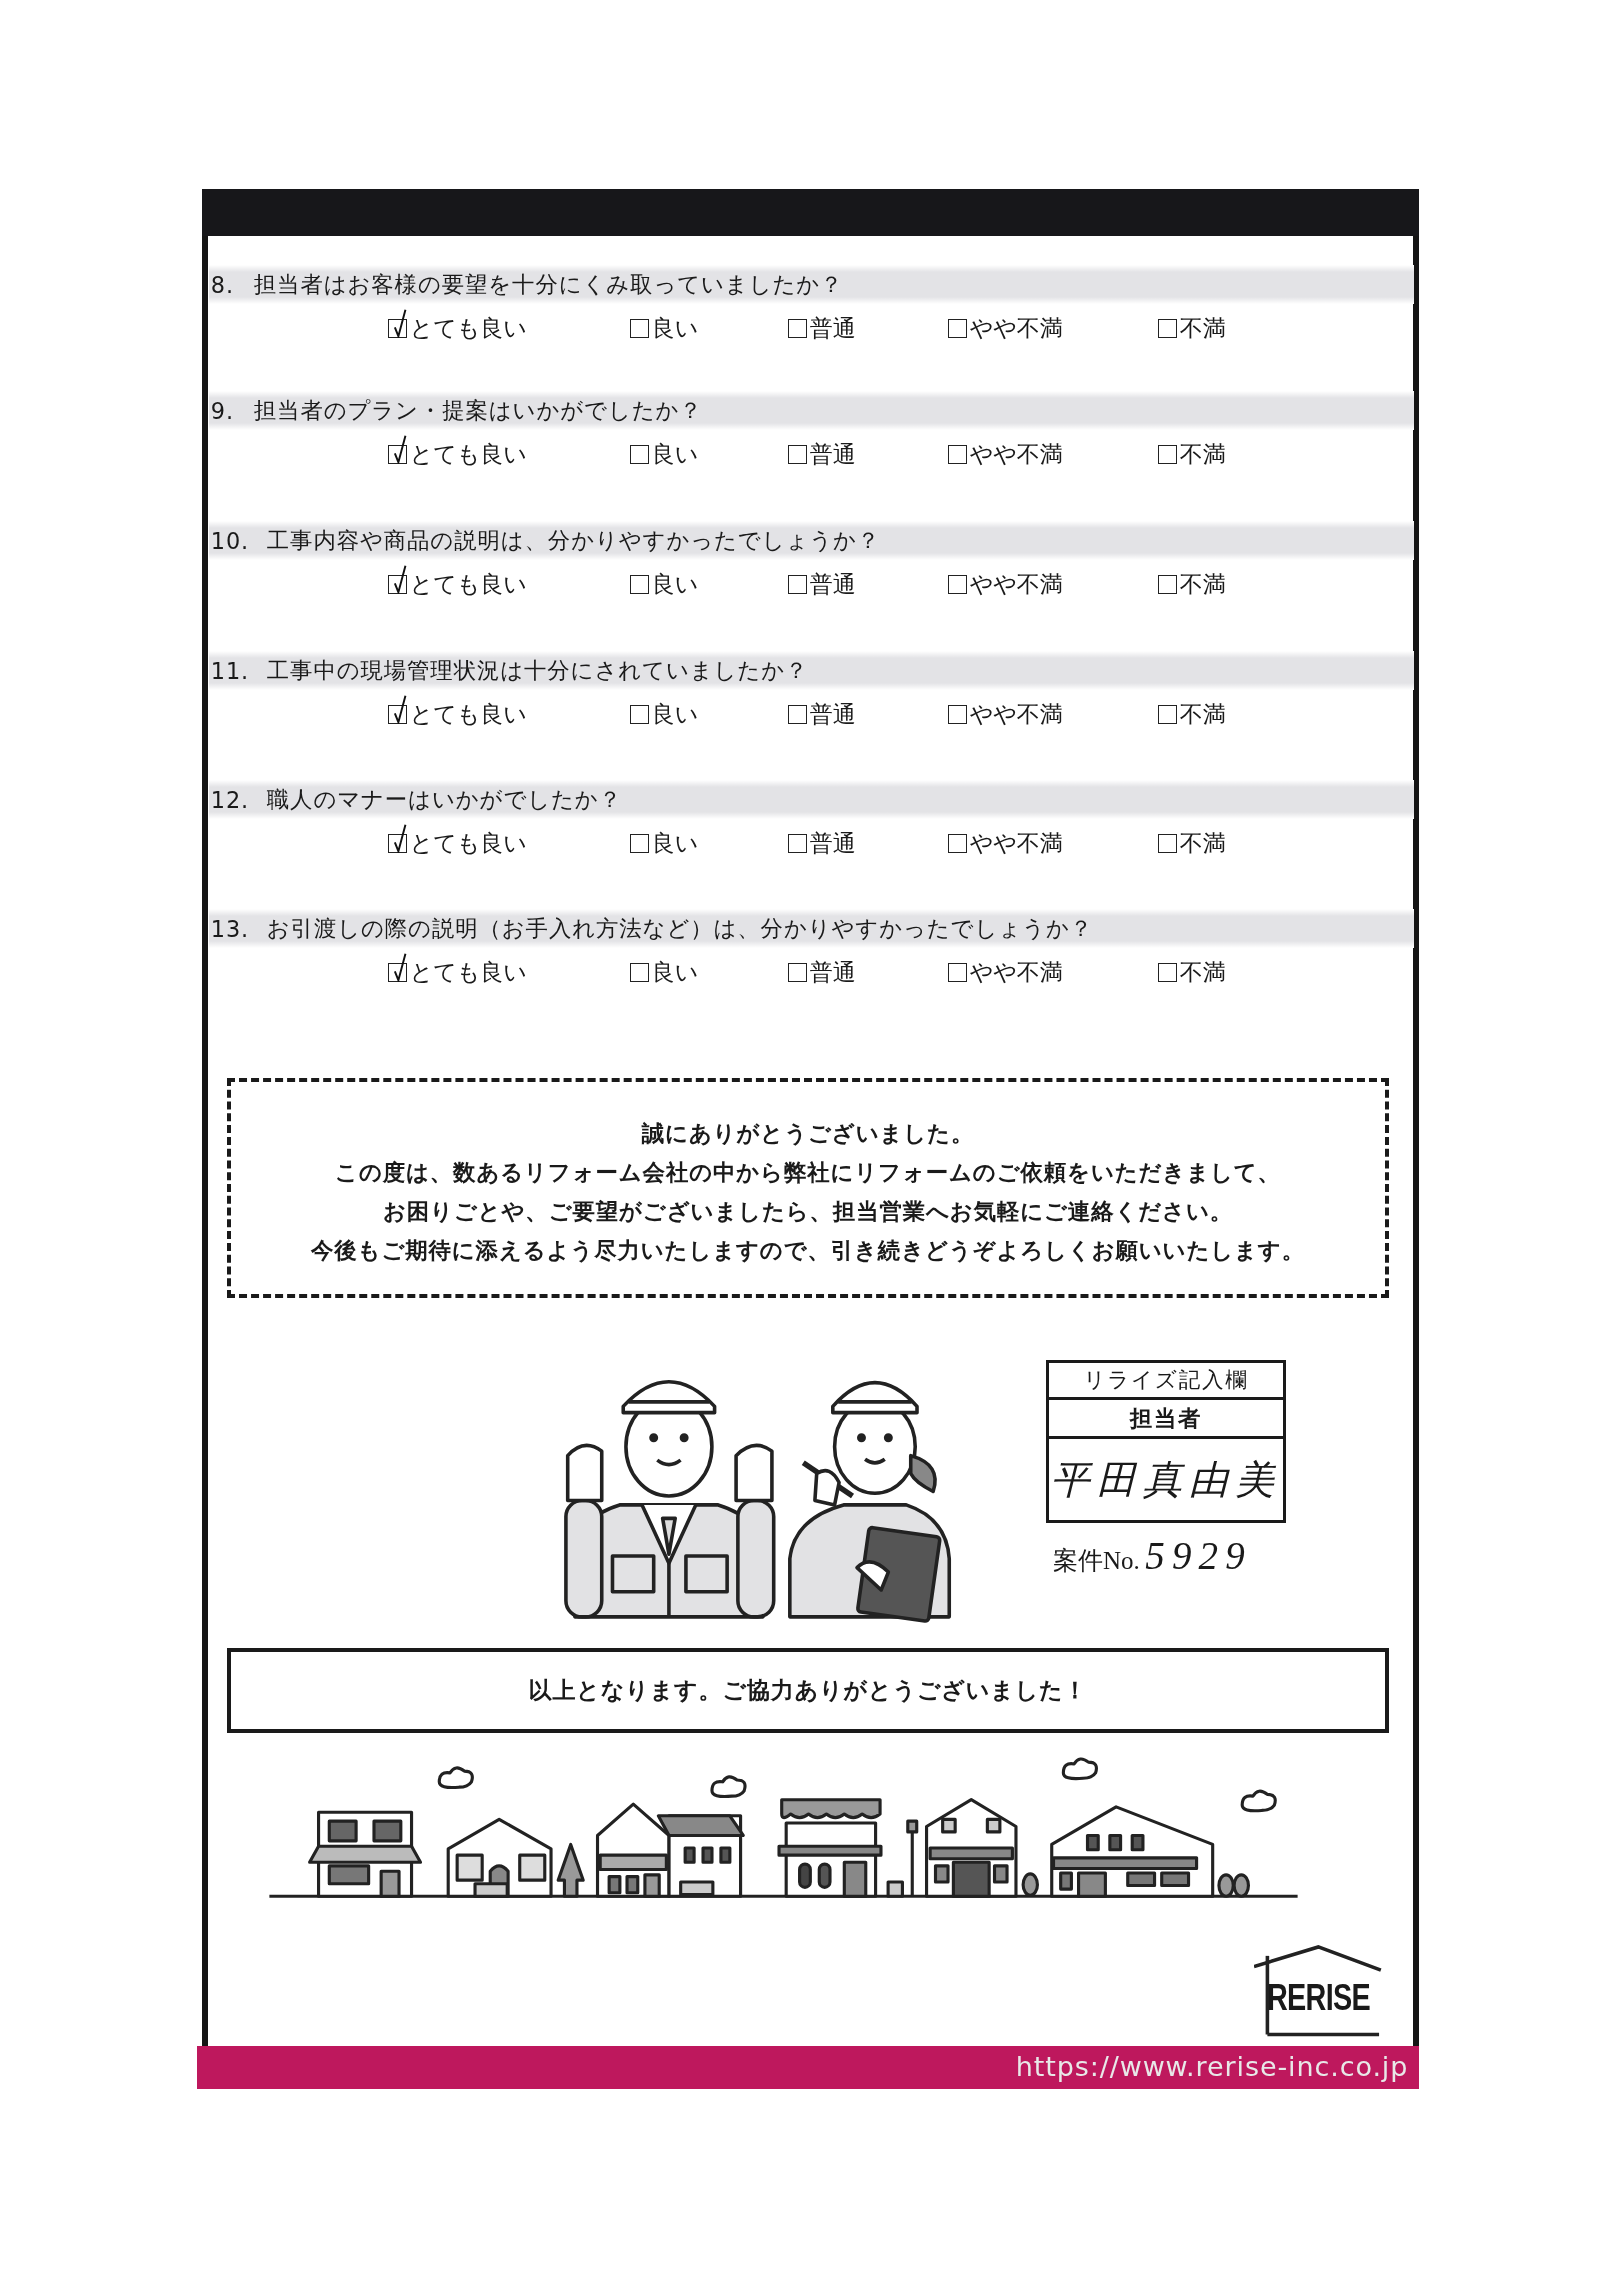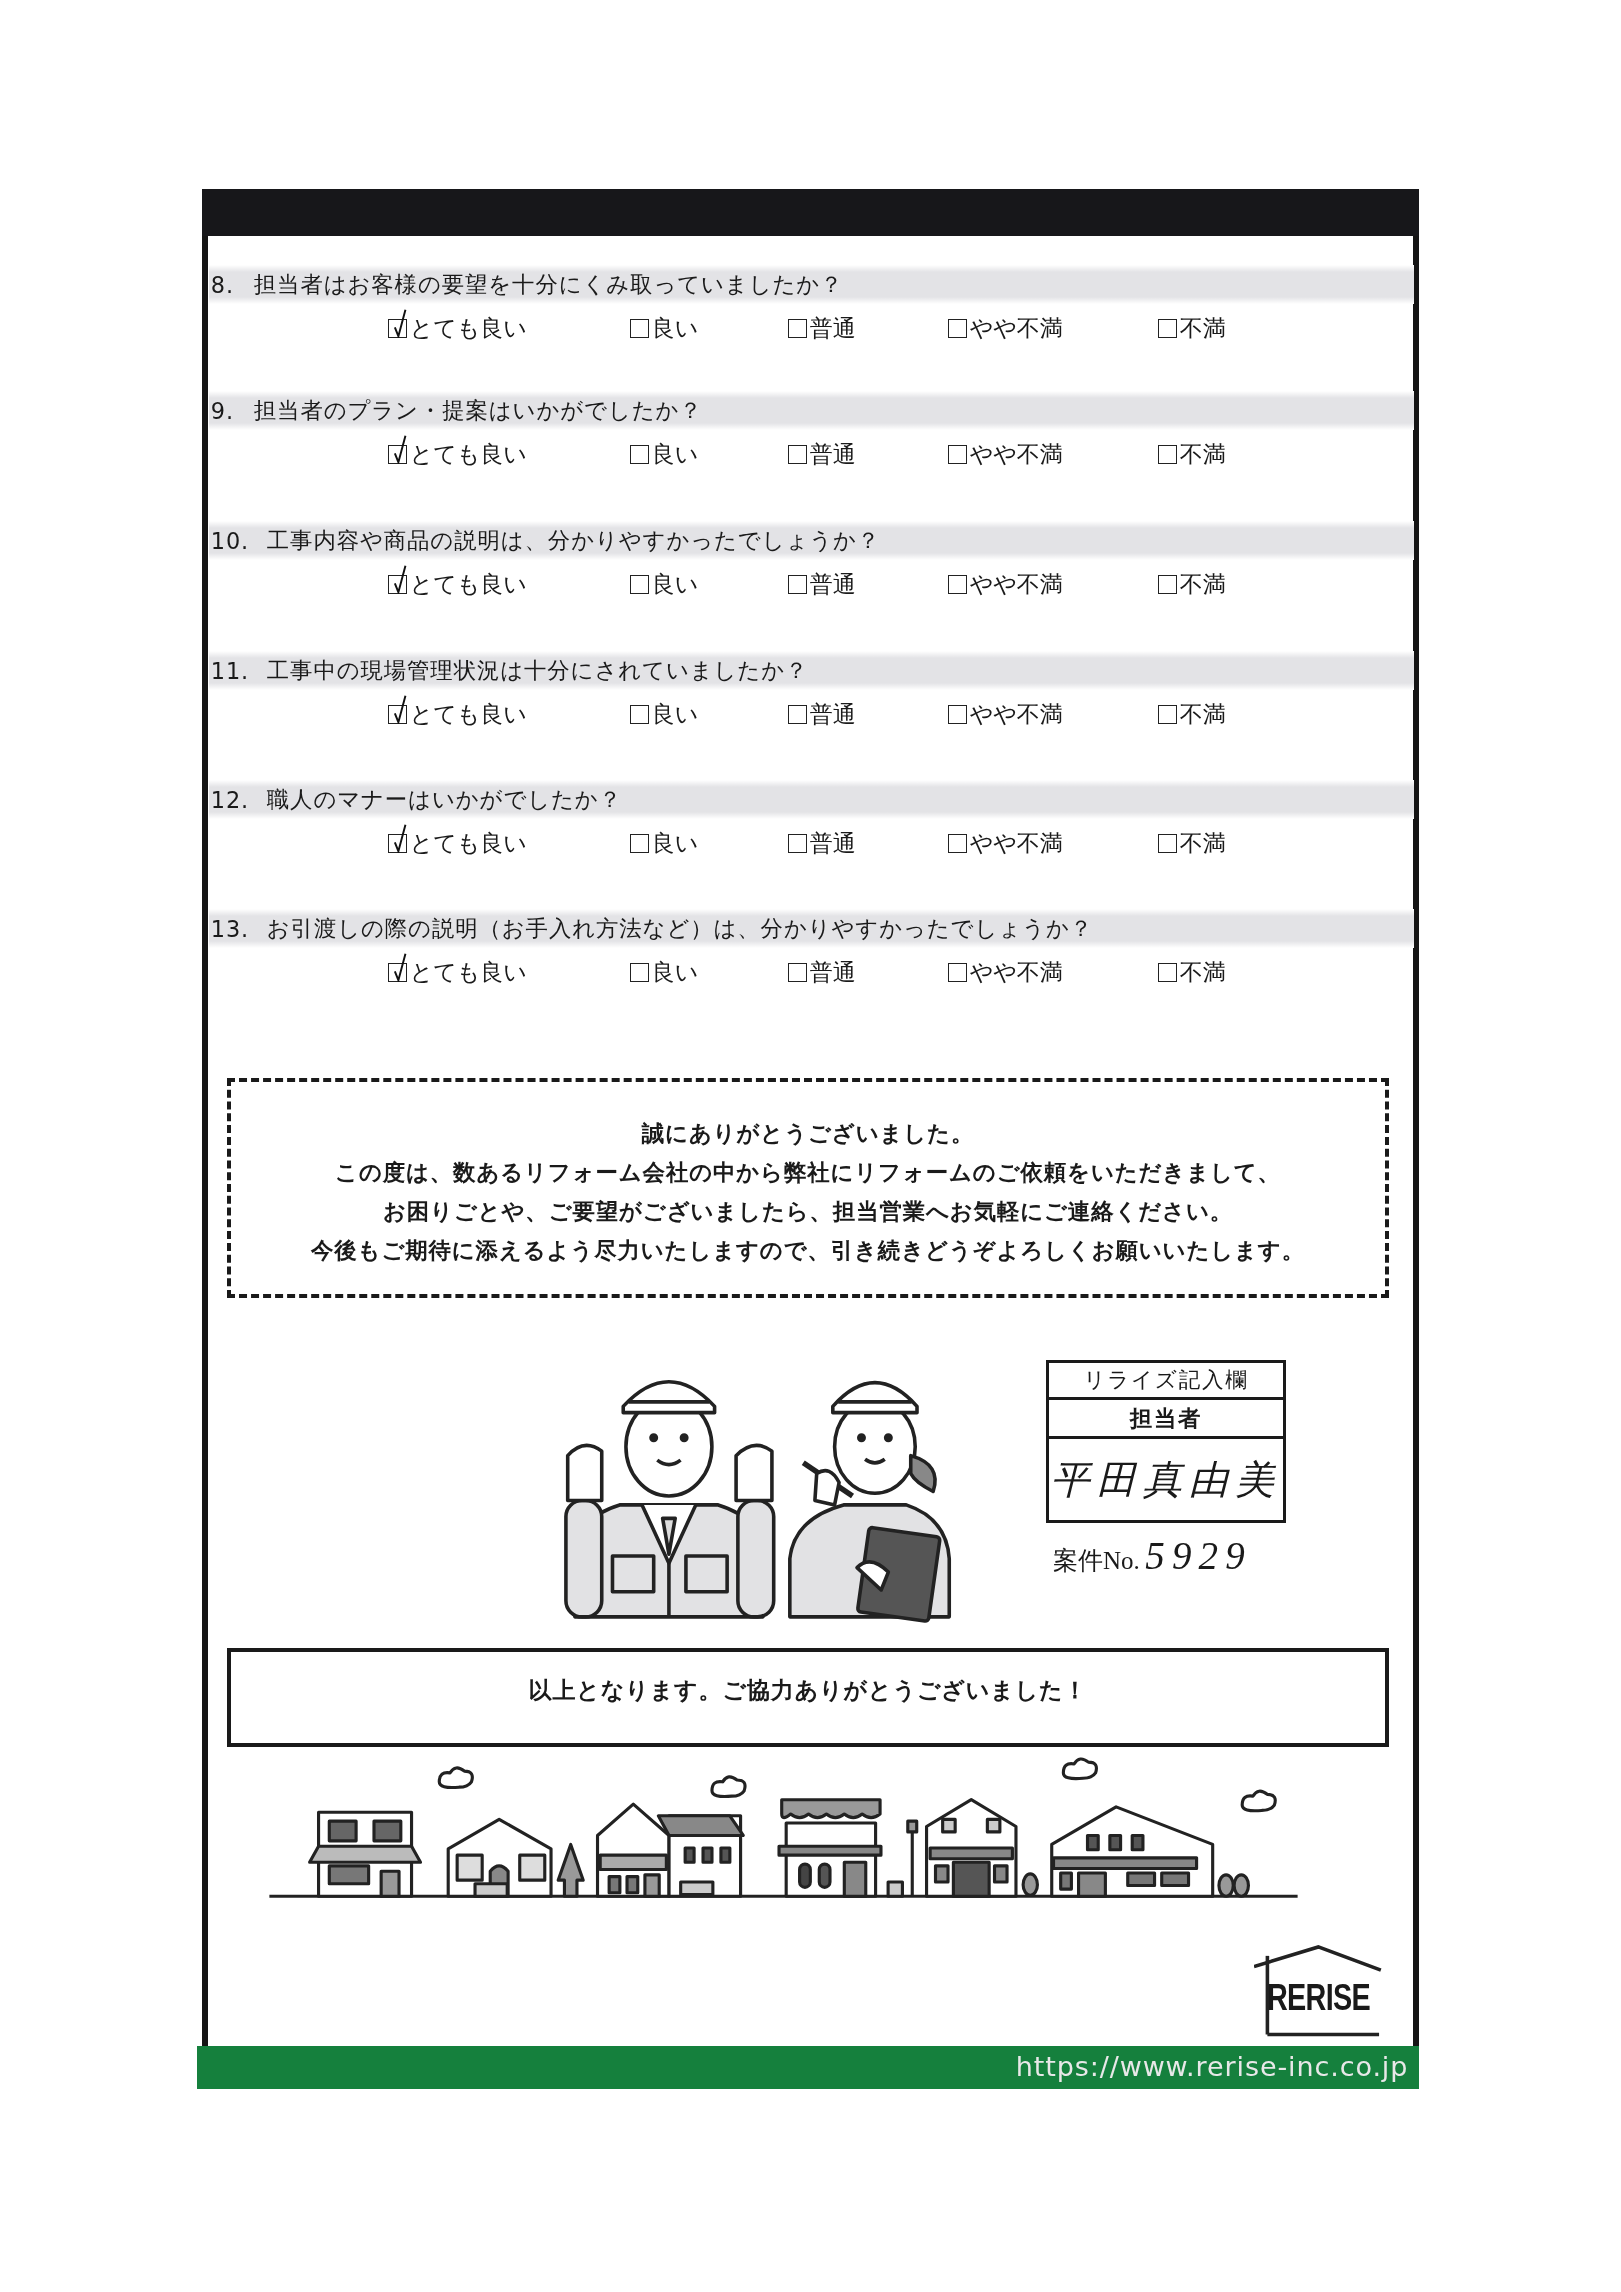--- a/index.html
+++ b/index.html
@@ -6,21 +6,21 @@
     body {
       width:1621px; height:2293px; background:#ffffff; position:relative; overflow:hidden;
       font-family:"DejaVu Sans","Liberation Sans",sans-serif; color:#1a1a1a;
     }
     .frame {
       position:absolute; left:202px; top:189px; width:1217px; height:1900px;
       border-left:6.3px solid #151515; border-right:6.3px solid #151515; box-sizing:border-box;
       background:#fff;
     }
     .topbar { position:absolute; left:202px; top:189px; width:1217px; height:47px; background:#17171a; }
-    .bottombar { position:absolute; left:197px; top:2046px; width:1222px; height:43px; background:#15803d; }
+    .bottombar { position:absolute; left:197px; top:2046px; width:1222px; height:43px; background:#be185d; }
     .url {
       position:absolute; right:10.7px; top:5.4px; color:#e8e8e8; font-size:27px; letter-spacing:0.9px;
       font-family:"DejaVu Sans","Liberation Sans",sans-serif;
     }
     .q { position:absolute; left:209px; width:1205px; }
     .q-head {
       height:39px; background:linear-gradient(#fff 0%, #e3e3e6 18%, #e3e3e6 82%, #fff 100%);
       display:flex; align-items:center; font-size:22.4px; letter-spacing:0.9px; padding-left:1.8px;
     }
     .q-num { display:inline-block; min-width:43px; }
@@ -43,21 +43,21 @@
     .staffbox {
       position:absolute; left:1046px; top:1360px; width:240px; box-sizing:border-box;
       border:3.6px solid #1a1a1a;
     }
     .staffbox .r1 { height:34px; font-size:21.5px; text-align:center; line-height:34px; border-bottom:3.6px solid #1a1a1a; letter-spacing:1.8px; }
     .staffbox .r2 { height:36px; font-size:22.4px; font-weight:bold; text-align:center; line-height:36px; border-bottom:3.6px solid #1a1a1a; letter-spacing:1.8px; }
     .staffbox .r3 { height:81px; font-size:39px; text-align:center; line-height:81px; font-family:"DejaVu Serif","Liberation Serif",serif; letter-spacing:7.2px; font-style:italic; }
     .caseno { position:absolute; left:1053px; top:1533px; font-size:25px; font-family:"Liberation Serif","DejaVu Serif",serif;text-align:center; }
     .caseno .hand { font-size:39px; font-style:italic; letter-spacing:7.2px; margin-left:5.4px; }
     .endbox {
-      position:absolute; left:227px; top:1648px; width:1162px; height:99px; box-sizing:border-box;
+      position:absolute; left:227px; top:1648px; width:1162px; height:85px; box-sizing:border-box;
       border:4.5px solid #1a1a1a; text-align:center; line-height:76px; font-weight:bold; font-size:23px; letter-spacing:0.9px;
     }
     .logo { position:absolute; left:1254px; top:1943px; width:134px; height:99px; }
     .logo-text {
       position:absolute; left:1267px; top:1977px; font-size:36px; font-weight:bold; letter-spacing:-0.9px;
       font-family:"Liberation Sans","DejaVu Sans",sans-serif; transform:scaleX(0.8); transform-origin:left;
     }
     .illus { position:absolute; }
   </style>
 </head>

